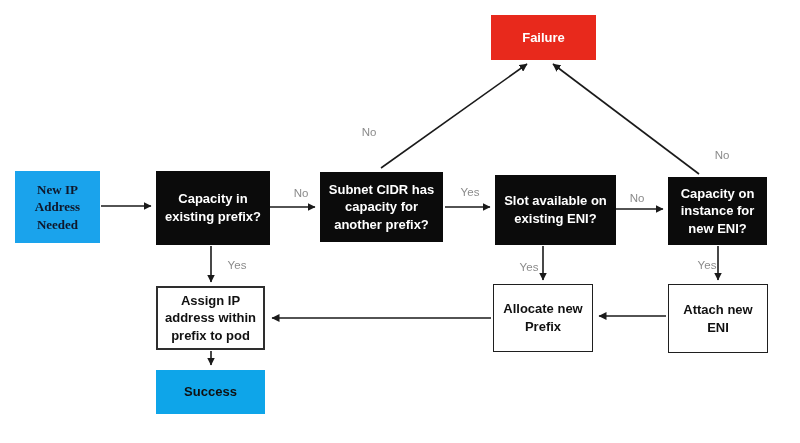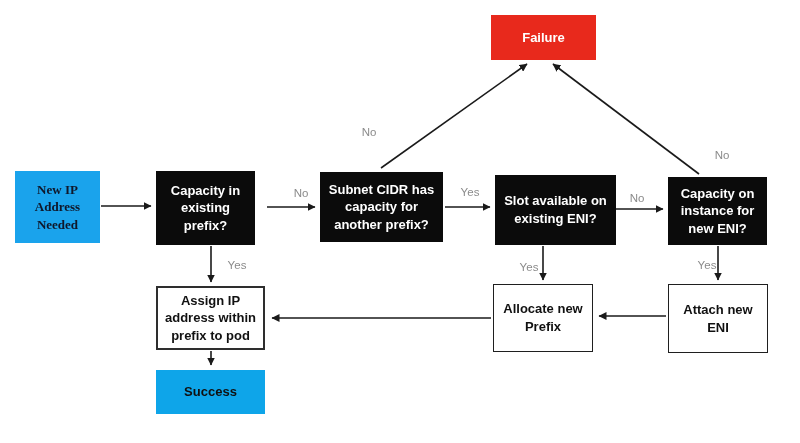--- a/index.html
+++ b/index.html
@@ -67,21 +67,21 @@
     transform: translate(-50%, -50%);
     font-size: 11.5px;
     color: #8b8b8b;
     font-weight: normal;
     white-space: nowrap;
     padding-left: 12px;
   }
 
   
   #n-start    { left: 15px;  top: 171px; width: 85px;  height: 72px; }
-  #n-cap      { left: 156px; top: 171px; width: 99px; height: 74px; }
+  #n-cap      { left: 156px; top: 171px; width: 114px; height: 74px; }
   #n-subnet   { left: 320px; top: 172px; width: 123px; height: 70px; align-items: center; }
   #n-slot     { left: 495px; top: 175px; width: 121px;  height: 70px; }
   #n-capinst  { left: 668px; top: 177px; width: 99px;  height: 68px; justify-content: center; }
   #n-failure  { left: 491px; top: 15px;  width: 105px; height: 45px; }
   #n-assign   { left: 156px; top: 286px; width: 109px; height: 64px; }
   #n-alloc    { left: 493px; top: 284px; width: 100px; height: 68px; }
   #n-attach   { left: 668px; top: 284px; width: 100px; height: 69px; }
   #n-success  { left: 156px; top: 370px; width: 109px; height: 44px; }
 
   

